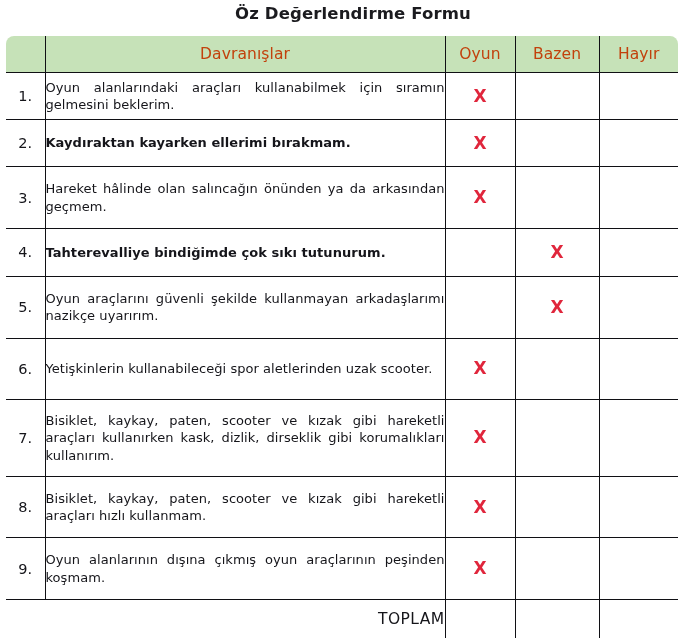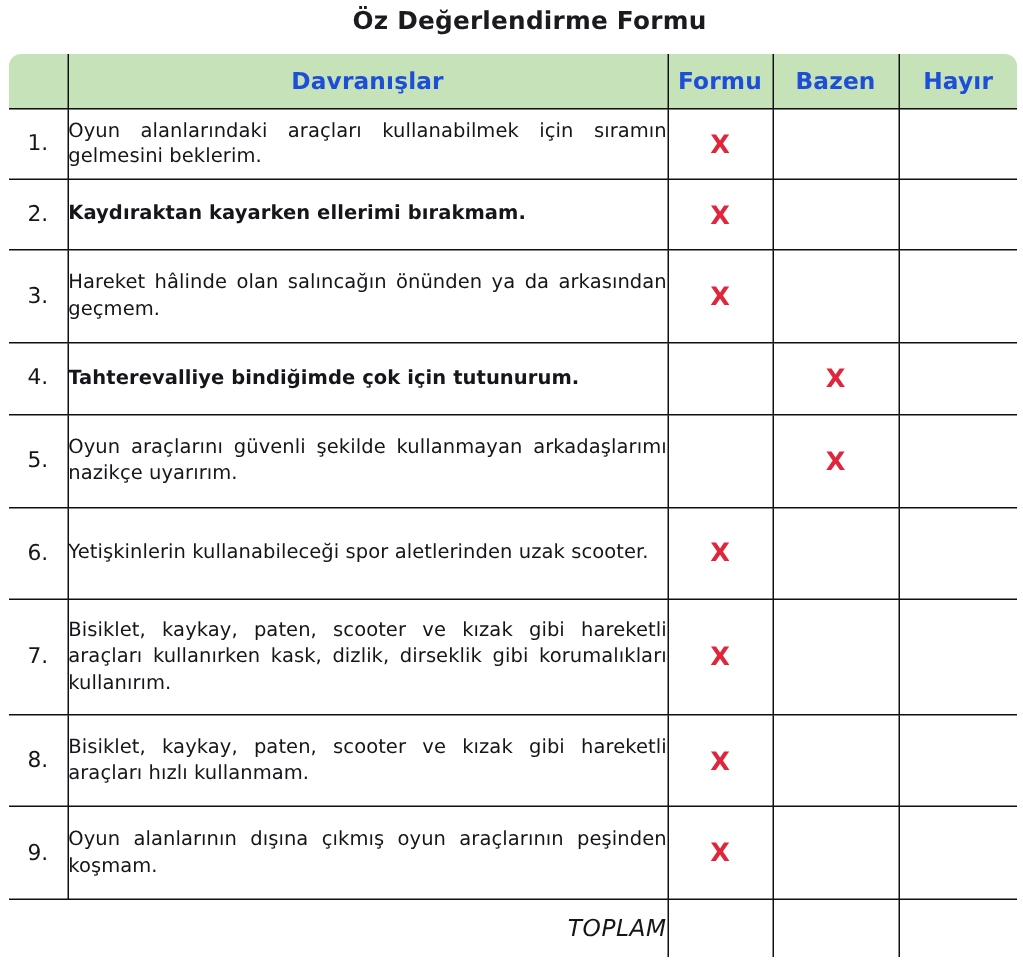--- a/index.html
+++ b/index.html
@@ -73,23 +73,23 @@
   col.c-num   { width: 40px; }
   col.c-beh   { width: 400px; }
   col.c-yes   { width: 70px; }
   col.c-some  { width: 84px; }
   col.c-no    { width: 80px; }
 
   
   thead th {
     background: #c6e2b8;
     height: 36px;
-    font-weight: bold;
+    font-weight: normal;
     font-size: 15.5px;
-    color: #1d4ed8;
+    color: #c2410c;
     text-align: center;
     letter-spacing: .1px;
   }
   thead th.h-num { background: #c6e2b8; }
 
   
   td.num {
     text-align: center;
     font-size: 14.5px;
     color: #15151a;
@@ -122,21 +122,20 @@
     font-family: "DejaVu Sans", "Liberation Sans", sans-serif;
   }
 
   
   td.total-label {
     text-align: right;
     padding-right: 14px;
     font-size: 15.5px;
     letter-spacing: .4px;
     color: #15151a;
-    font-style: italic;
   }
   tr.total-row td { height: 37px; }
 </style>
 </head>
 <body>
 
 <div class="clipped-line"></div>
 
 <div class="form-title">Öz Değerlendirme Formu</div>
 
@@ -146,21 +145,21 @@
       <col class="c-num">
       <col class="c-beh">
       <col class="c-yes">
       <col class="c-some">
       <col class="c-no">
     </colgroup>
     <thead>
       <tr>
         <th class="h-num"></th>
         <th>Davranışlar</th>
-        <th>Formu</th>
+        <th>Oyun</th>
         <th>Bazen</th>
         <th>Hayır</th>
       </tr>
     </thead>
     <tbody>
 
       <tr style="height:46px">
         <td class="num">1.</td>
         <td class="behavior">Oyun alanlarındaki araçları kullanabilmek için sıramın gelmesini beklerim.</td>
         <td class="mark"><span class="xmark">X</span></td>
@@ -179,21 +178,21 @@
       <tr style="height:60px">
         <td class="num">3.</td>
         <td class="behavior">Hareket hâlinde olan salıncağın önünden ya da arkasından geçmem.</td>
         <td class="mark"><span class="xmark">X</span></td>
         <td class="mark"><span class="xmark"></span></td>
         <td class="mark"><span class="xmark"></span></td>
       </tr>
 
       <tr style="height:47px">
         <td class="num">4.</td>
-        <td class="behavior single">Tahterevalliye bindiğimde çok için tutunurum.</td>
+        <td class="behavior single">Tahterevalliye bindiğimde çok sıkı tutunurum.</td>
         <td class="mark"><span class="xmark"></span></td>
         <td class="mark"><span class="xmark">X</span></td>
         <td class="mark"><span class="xmark"></span></td>
       </tr>
 
       <tr style="height:60px">
         <td class="num">5.</td>
         <td class="behavior">Oyun araçlarını güvenli şekilde kullanmayan arkadaşlarımı nazikçe uyarırım.</td>
         <td class="mark"><span class="xmark"></span></td>
         <td class="mark"><span class="xmark">X</span></td>

